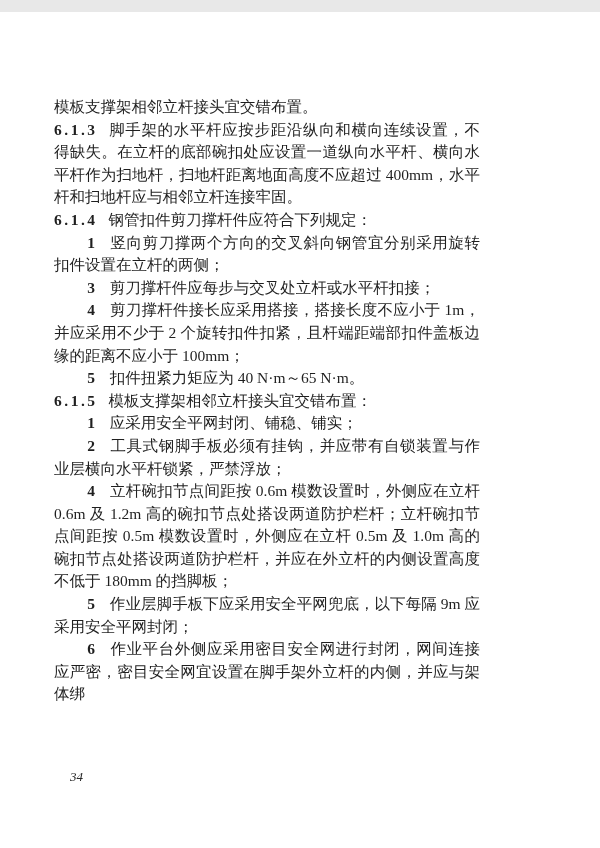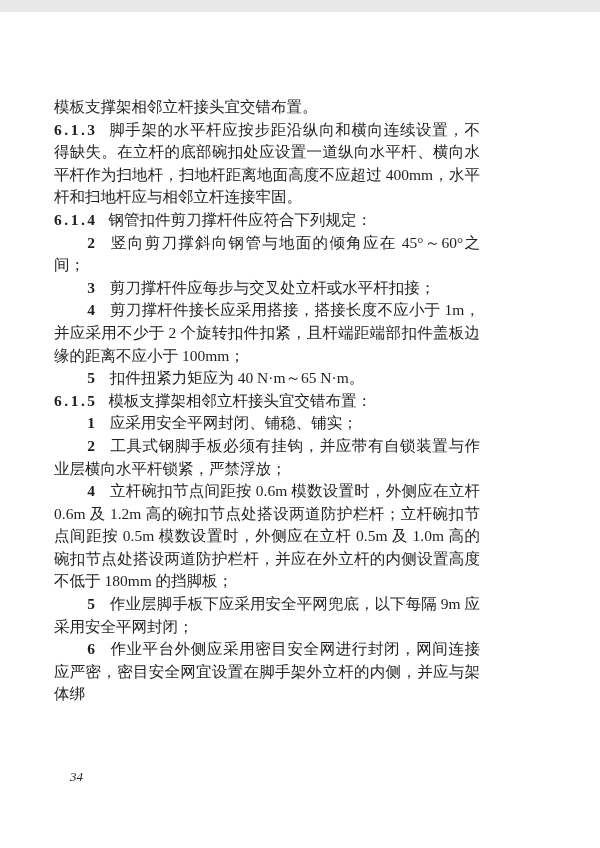--- a/index.html
+++ b/index.html
@@ -50,22 +50,22 @@
 
 <div class="page">
   <div class="text-column">
 
     <p class="para-cont"><span>模板支撑架相邻立杆接头宜交错布置。</span></p>
 
     <p class="clause"><span class="num">6.1.3</span><span>脚手架的水平杆应按步距沿纵向和横向连续设置，不得缺失。在立杆的底部碗扣处应设置一道纵向水平杆、横向水平杆作为扫地杆，扫地杆距离地面高度不应超过 400mm，水平杆和扫地杆应与相邻立杆连接牢固。</span></p>
 
     <p class="clause"><span class="num">6.1.4</span><span>钢管扣件剪刀撑杆件应符合下列规定：</span></p>
 
+    <p class="item"><span class="num">1</span><span>竖向剪刀撑两个方向的交叉斜向钢管宜分别采用旋转扣件设置在立杆的两侧；</span></p>
 
-    <p class="item"><span class="num">2</span><span>竖向剪刀撑斜向钢管与地面的倾角应在 45°～60°之间；</span></p>
 
     <p class="item"><span class="num">3</span><span>剪刀撑杆件应每步与交叉处立杆或水平杆扣接；</span></p>
 
     <p class="item"><span class="num">4</span><span>剪刀撑杆件接长应采用搭接，搭接长度不应小于 1m，并应采用不少于 2 个旋转扣件扣紧，且杆端距端部扣件盖板边缘的距离不应小于 100mm；</span></p>
 
     <p class="item"><span class="num">5</span><span>扣件扭紧力矩应为 40 N·m～65 N·m。</span></p>
 
     <p class="clause"><span class="num">6.1.5</span><span>模板支撑架相邻立杆接头宜交错布置：</span></p>
 
     <p class="item"><span class="num">1</span><span>应采用安全平网封闭、铺稳、铺实；</span></p>

